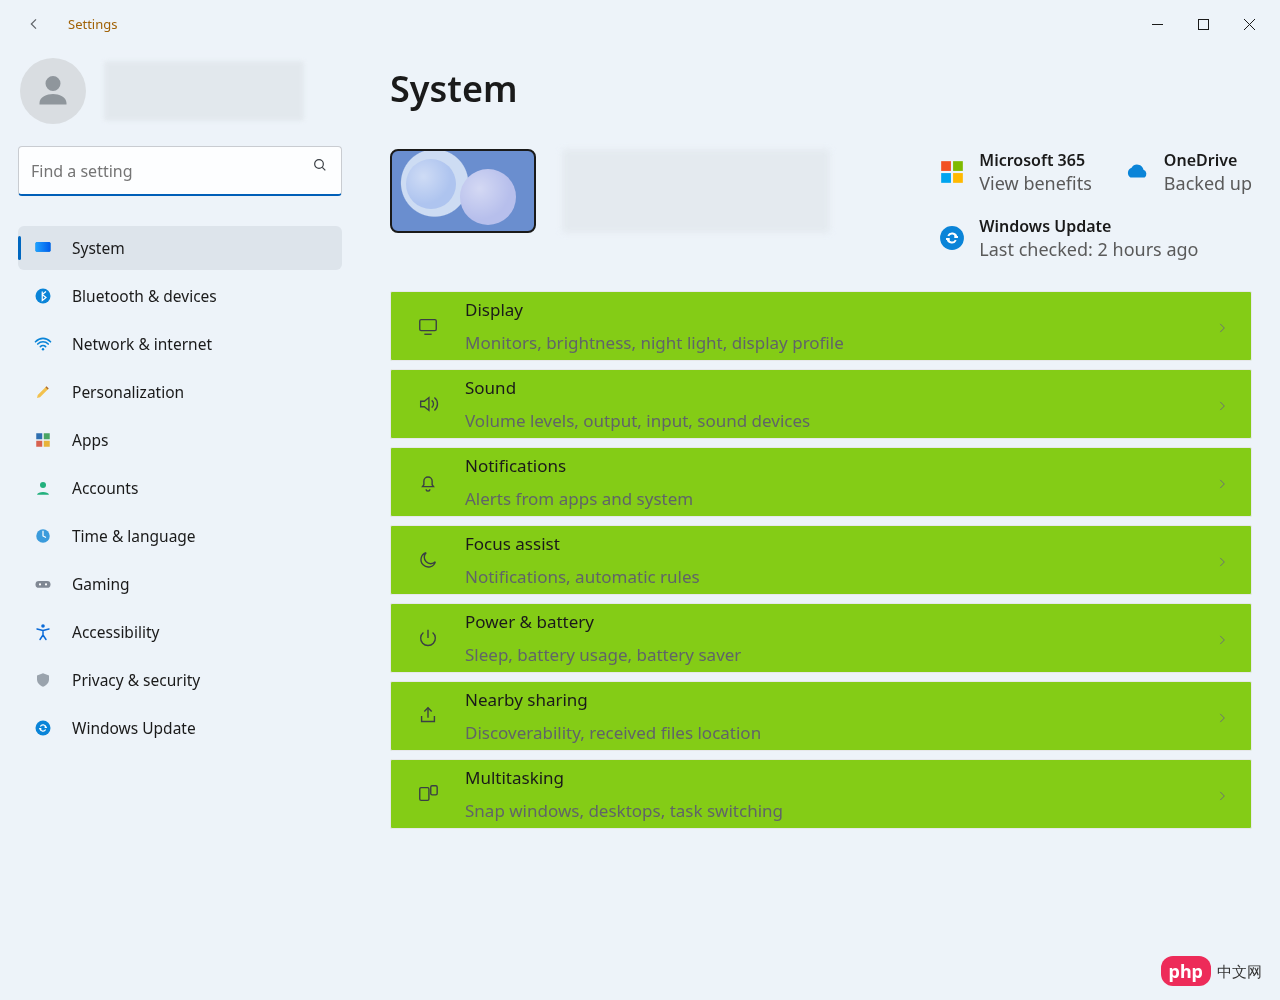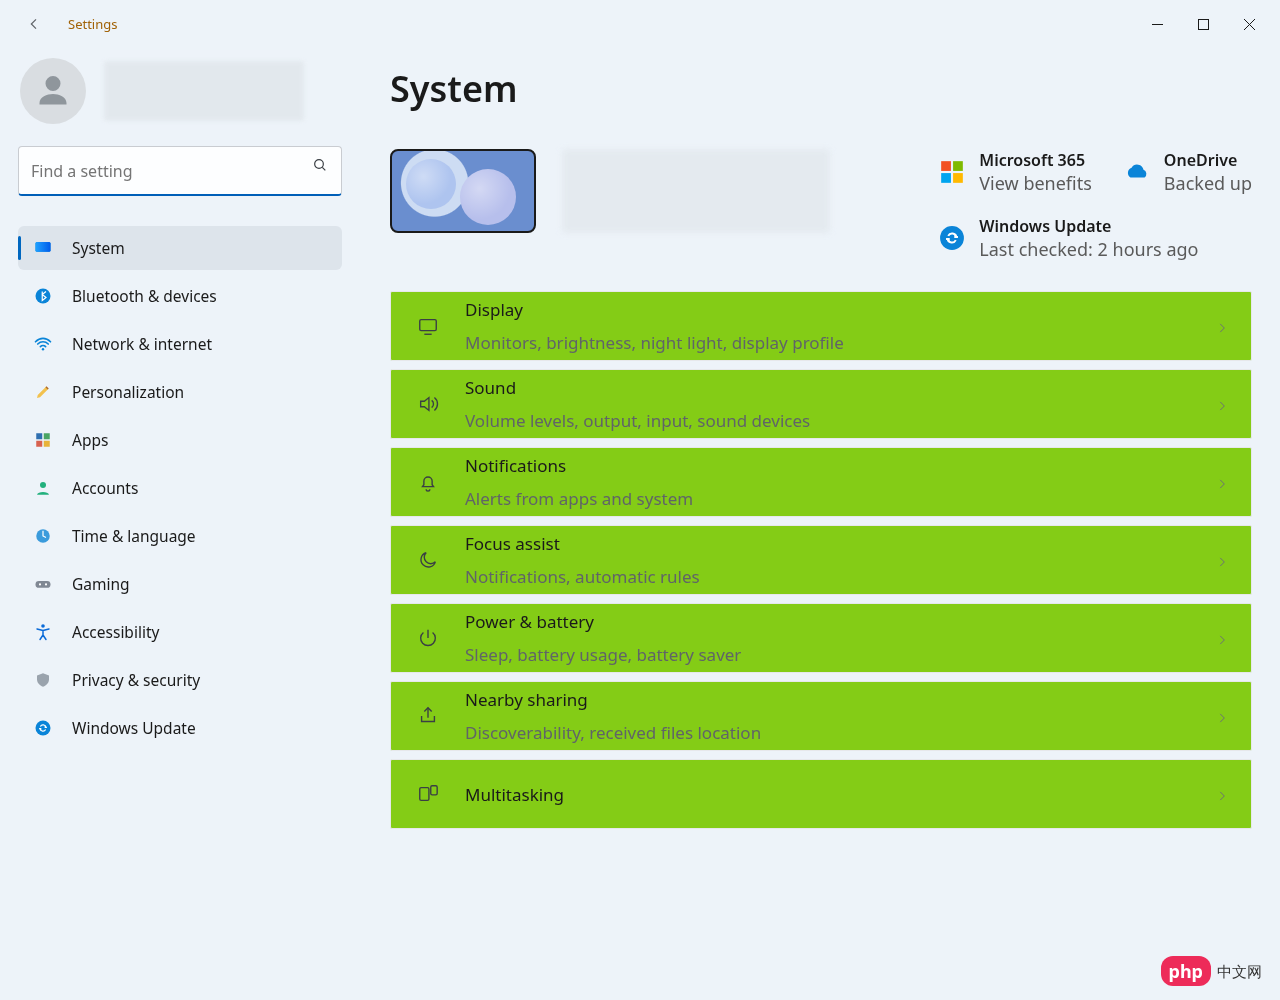--- a/index.html
+++ b/index.html
@@ -387,20 +387,21 @@
 
       <div class="tile">
         <span class="tile-ico">
             <svg viewBox="0 0 24 24">
               <rect x="3" y="5" width="10" height="14" rx="1.5"></rect>
               <rect x="15" y="3" width="7" height="10" rx="1.5"></rect>
             </svg>
           </span>
         <div class="tile-texts">
           <div class="tile-title">Multitasking</div>
+          <div class="tile-sub">Snap windows, desktops, task switching</div>
         </div>
         <span class="chevron"><svg viewBox="0 0 24 24">
               <path d="M9 5l7 7-7 7"></path>
             </svg></span>
       </div>
 
     </div>
   </main>
 </div>
 

